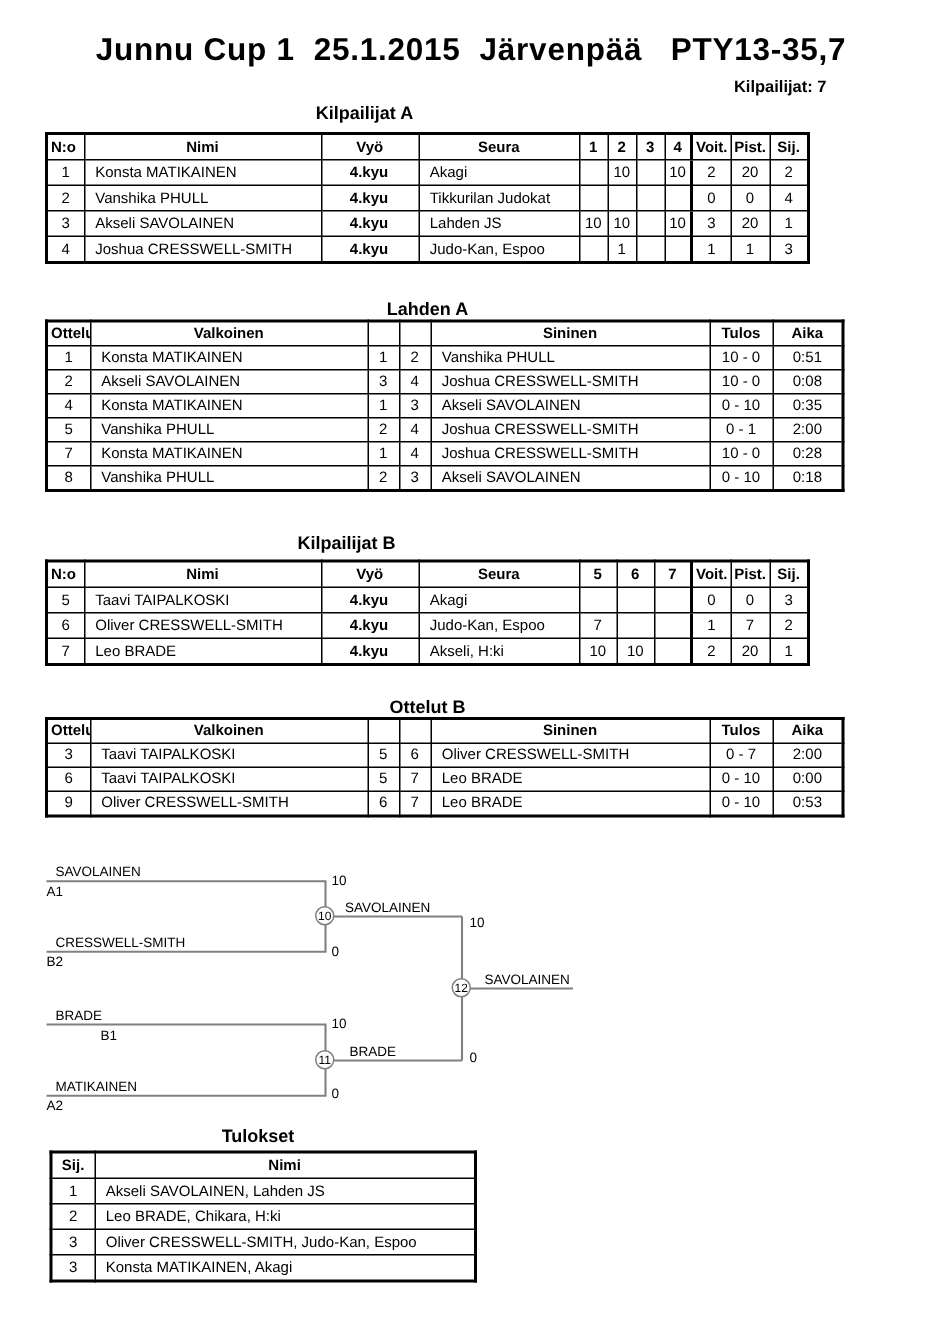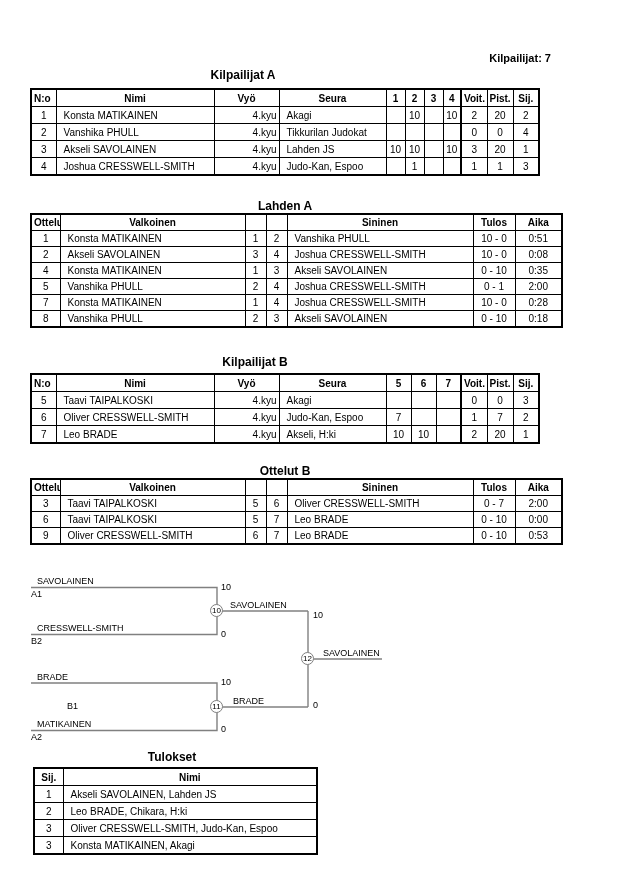--- a/index.html
+++ b/index.html
@@ -23,40 +23,41 @@
   table { border: 2px solid #000; }
   th, td {
     border: 1px solid #000; font-size: 10px; vertical-align: middle;
     text-align: center; padding: 0 2px; overflow: hidden; white-space: nowrap;
   }
   th { font-weight: bold; }
   .t-pool th, .t-pool td { height: 16px; }
   .t-match th, .t-match td { height: 15px; }
   .t-res th, .t-res td { height: 16px; }
   .left  { text-align: left; padding-left: 7px; }
-  .belt  { text-align: right; padding-left: 1px; }
+  .belt  { text-align: center; padding-left: 1px; font-weight: bold; }
   .hfirst{ text-align: left; padding-left: 2px; }
   .thick { border-left: 2px solid #000; margin-top: 13px; }
 
   .bracket { position: absolute; left: 0; top: 560px; width: 630px; height: 200px; }
   .bracket svg { position: absolute; left: 0; top: 0; }
   .bk-label { position: absolute; font-size: 9px; white-space: nowrap; }
   .bk-seed  { position: absolute; font-size: 9px; white-space: nowrap; }
   .bk-score { position: absolute; font-size: 9px; white-space: nowrap; }
   .bk-circle {
     position: absolute; width: 13px; height: 13px; box-sizing: border-box;
     border: 1px solid #808080; border-radius: 50%; background: #fff;
     font-size: 8px; line-height: 11px; text-align: center;
   }
 </style>
 </head>
 <body>
 
 <div class="page">
 
+  <div class="page-title">Junnu Cup 1  25.1.2015  Järvenpää   PTY13-35,7</div>
   <div class="competitors-count">Kilpailijat: 7</div>
 
   <div class="section-title" style="left:243px; top:68px;">Kilpailijat A</div>
   <table class="t-pool" style="left:30px; top:88px; width:508px;">
     <colgroup>
       <col style="width:25px">
         <col style="width:158px">
         <col style="width:65px">
         <col style="width:107px">
       <col style="width:19px">
@@ -207,21 +208,21 @@
       <td class="left">Vanshika PHULL</td>
       <td>2</td>
       <td>3</td>
       <td class="left">Akseli SAVOLAINEN</td>
       <td>0 - 10</td>
       <td>0:18</td>
     </tr>
   </tbody>
     </table>
 
-  <div class="section-title" style="left:231px; top:355px;margin-left:24px;">Kilpailijat B</div>
+  <div class="section-title" style="left:231px; top:355px;">Kilpailijat B</div>
   <table class="t-pool" style="left:30px; top:373px; width:508px;">
     <colgroup>
       <col style="width:25px">
         <col style="width:158px">
         <col style="width:65px">
         <col style="width:107px">
       <col style="width:25px">
         <col style="width:25px">
         <col style="width:25px">
       <col style="width:26px">
@@ -346,21 +347,21 @@
     <div class="bk-seed" style="left:31px; top:29px;">A1</div>
     <div class="bk-score" style="left:221px; top:22px;">10</div>
     <div class="bk-label" style="left:37px; top:63px;">CRESSWELL-SMITH</div>
     <div class="bk-seed" style="left:31px; top:76px;">B2</div>
     <div class="bk-score" style="left:221px; top:69px;">0</div>
     <div class="bk-circle" style="left:210px; top:44px;">10</div>
     <div class="bk-label" style="left:230px; top:40px;">SAVOLAINEN</div>
     <div class="bk-score" style="left:313px; top:50px;">10</div>
 
     <div class="bk-label" style="left:37px; top:112px;">BRADE</div>
-    <div class="bk-seed" style="left:31px; top:141px;padding-left:36px;">B1</div>
+    <div class="bk-seed" style="left:31px; top:125px;padding-left:36px;">B1</div>
     <div class="bk-score" style="left:221px; top:117px;">10</div>
     <div class="bk-label" style="left:37px; top:159px;">MATIKAINEN</div>
     <div class="bk-seed" style="left:31px; top:172px;">A2</div>
     <div class="bk-score" style="left:221px; top:164px;">0</div>
     <div class="bk-circle" style="left:210px; top:140px;">11</div>
     <div class="bk-label" style="left:233px; top:136px;">BRADE</div>
     <div class="bk-score" style="left:313px; top:140px;">0</div>
 
     <div class="bk-circle" style="left:301px; top:92px;">12</div>
     <div class="bk-label" style="left:323px; top:88px;">SAVOLAINEN</div>

